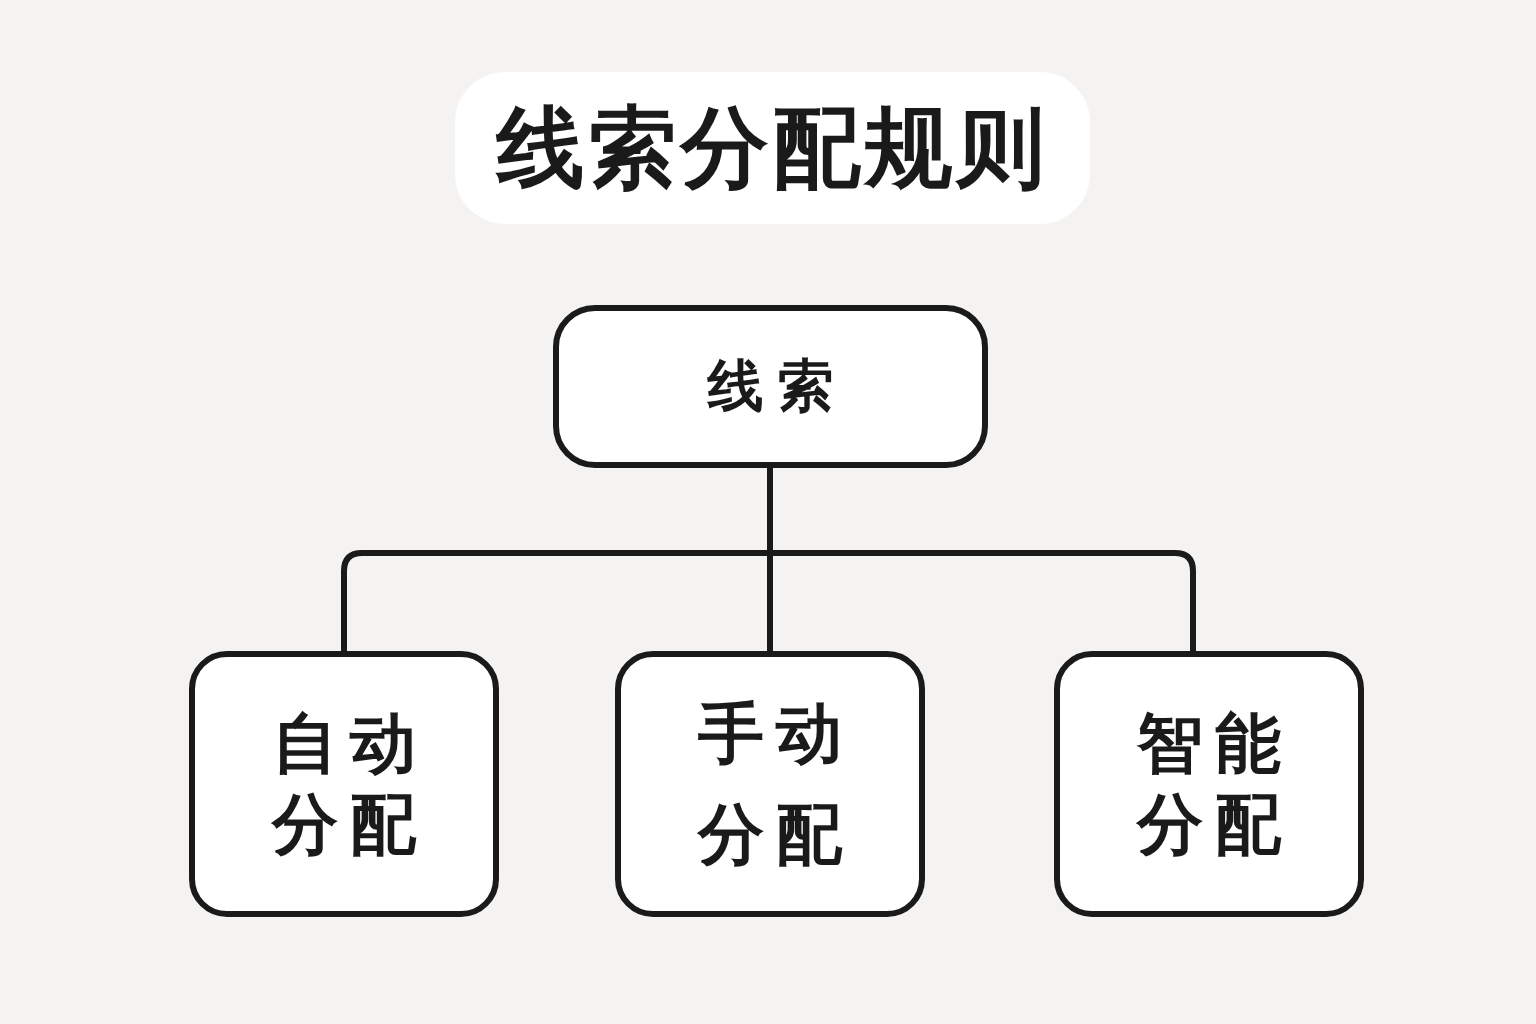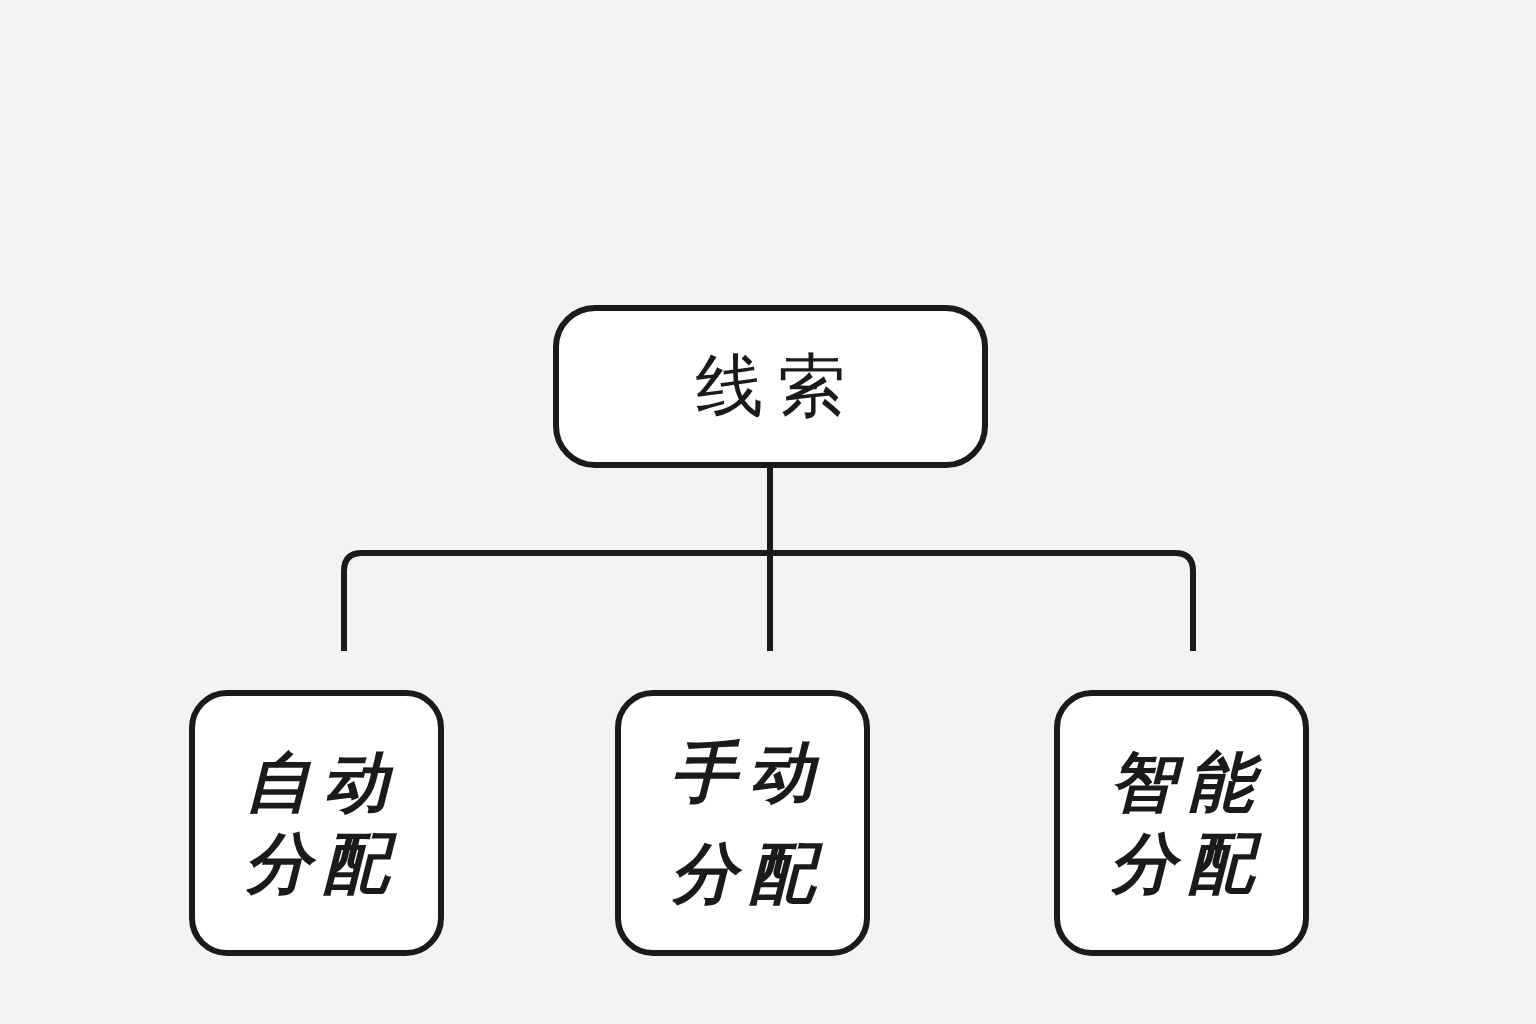--- a/index.html
+++ b/index.html
@@ -57,50 +57,52 @@
     color: var(--ink, #1a1a1a);
   }
   .node-root {
     left: 553px;
     top: 305px;
     width: 435px;
     height: 163px;
     border-radius: 42px;
   }
   .node-root .node-text {
-    font-size: 68px;
-    font-weight: 400;
+    font-size: 56px;
+    font-weight: 700;
     letter-spacing: 14px;
     text-indent: 14px;
     white-space: nowrap;
   }
   .node-child {
-    top: 690px;
-    width: 255px;
+    top: 651px;
+    width: 310px;
     height: 266px;
     border-radius: 38px;
-    font-style: italic;
   }
   .node-child .node-line {
     font-size: 66px;
     font-weight: 900;
     line-height: 1.22;
     letter-spacing: 12px;
     text-indent: 12px;
     white-space: nowrap;
   }
   .child-0 { left: 189px; }
   .child-1 { left: 615px; gap: 20px; }
   .child-2 { left: 1038px; margin-left: 16px; }
 </style>
 </head>
 <body>
 
 <div class="canvas">
 
+  <div class="title-pill">
+    <span class="title-text">线索分配规则</span>
+  </div>
 
   <svg class="connectors" viewBox="0 0 1536 1024" xmlns="http://www.w3.org/2000/svg">
 
     <path d="M 770 467 L 770 651" fill="none" stroke="#1a1a1a" stroke-width="6"></path>
 
     <path d="M 344 651 L 344 571 Q 344 553 362 553 L 1175 553 Q 1193 553 1193 571 L 1193 651" fill="none" stroke="#1a1a1a" stroke-width="6"></path>
 
   </svg>
 
   <div class="node node-root">

